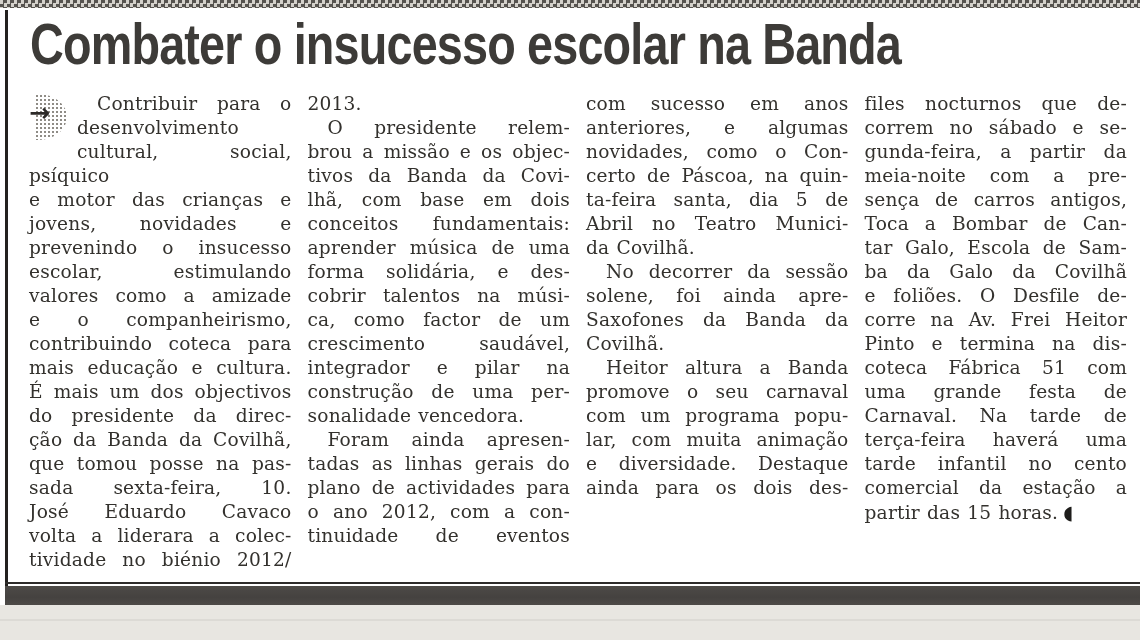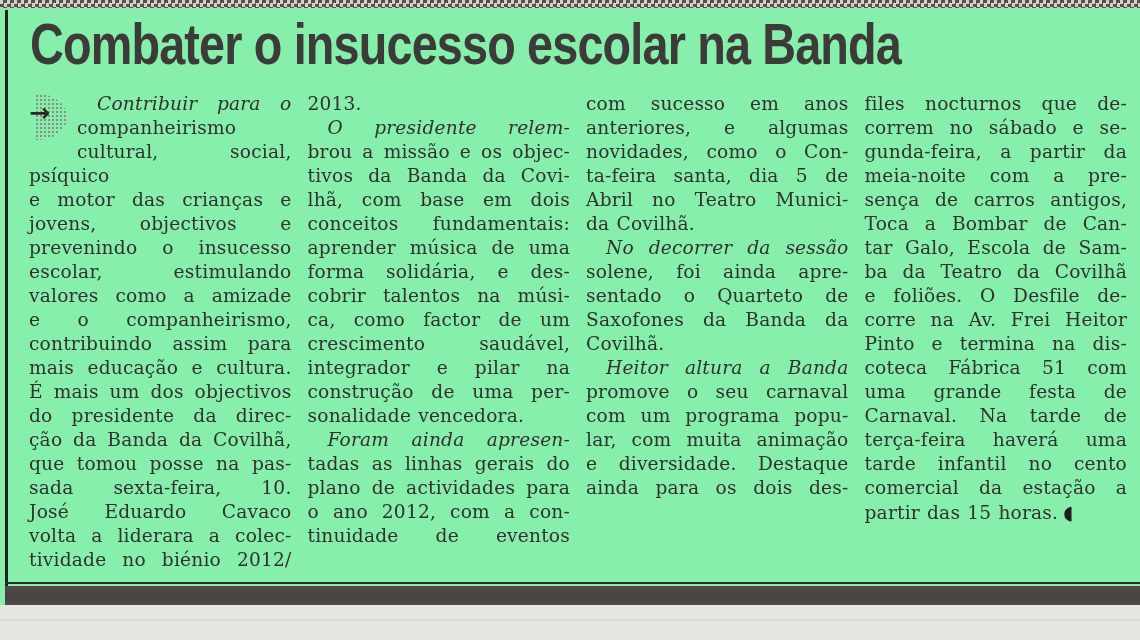--- a/index.html
+++ b/index.html
@@ -1,19 +1,19 @@
 <!DOCTYPE html>
 <html><head>
 <meta charset="utf-8">
 <style>
   html,body{margin:0;padding:0;}
   body{background:#c9c7c2;font-family:"DejaVu Serif", serif;}
   .scan{
     position:relative;width:1140px;height:640px;overflow:hidden;
-    background:#86efac;
+    background:#ffffff;
   }
   
   .top-checker{
     position:absolute;left:0;top:0;width:1140px;height:8px;
     background:repeating-conic-gradient(#56534f 0% 25%, #d4d1cb 0% 50%);
     background-size:7px 7px;
   }
   
   .left-rule{
     position:absolute;left:5px;top:10px;width:3px;height:576px;
@@ -31,21 +31,21 @@
     position:absolute;left:29px;top:92px;right:13px;
     display:flex;gap:16px;
   }
   .col{flex:1 1 0;min-width:0;color:#33312d;}
   .line{
     font-size:18.6px;line-height:24px;letter-spacing:0.2px;
     text-align:justify;text-align-last:justify;
     word-spacing:1px;
   }
   .line.end{text-align-last:left;}
-  .line.indent{text-indent:20px;font-style:italic;}
+  .line.indent{text-indent:20px;}
   
   .lead-icon{
     float:left;position:relative;width:40px;height:47px;margin:2px 8px 0 0;
   }
   .lead-icon .fan{
     position:absolute;left:6px;top:0;width:32px;height:46px;
     background:radial-gradient(#8f8c86 1.1px, rgba(0,0,0,0) 1.5px);
     background-size:4px 4px;
     border-radius:0 90% 90% 0 / 0 50% 50% 0;
   }
@@ -84,29 +84,29 @@
 
   <div class="headline">Combater o insucesso escolar na Banda</div>
 
   <div class="columns">
     <div class="col">
       <span class="lead-icon">
         <span class="fan"></span>
         <span class="glyph">→</span>
       </span>
     <div class="line indent">Contribuir para o</div>
-        <div class="line">companheirismo</div>
+        <div class="line">desenvolvimento</div>
         <div class="line">cultural, social, psíquico</div>
         <div class="line">e motor das crianças e</div>
-        <div class="line">jovens, objectivos e</div>
+        <div class="line">jovens, novidades e</div>
         <div class="line">prevenindo o insucesso</div>
         <div class="line">escolar, estimulando</div>
         <div class="line">valores como a amizade</div>
         <div class="line">e o companheirismo,</div>
-        <div class="line">contribuindo assim para</div>
+        <div class="line">contribuindo coteca para</div>
         <div class="line">mais educação e cultura.</div>
         <div class="line">É mais um dos objectivos</div>
         <div class="line">do presidente da direc-</div>
         <div class="line">ção da Banda da Covilhã,</div>
         <div class="line">que tomou posse na pas-</div>
         <div class="line">sada sexta-feira, 10.</div>
         <div class="line">José Eduardo Cavaco</div>
         <div class="line">volta a liderara a colec-</div>
         <div class="line">tividade no biénio 2012/</div>
       </div>
@@ -128,44 +128,44 @@
         <div class="line indent">Foram ainda apresen-</div>
         <div class="line">tadas as linhas gerais do</div>
         <div class="line">plano de actividades para</div>
         <div class="line">o ano 2012, com a con-</div>
         <div class="line">tinuidade de eventos</div>
       </div>
     <div class="col">
         <div class="line">com sucesso em anos</div>
         <div class="line">anteriores, e algumas</div>
         <div class="line">novidades, como o Con-</div>
+        <div class="line">certo de Páscoa, na quin-</div>
         <div class="line">ta-feira santa, dia 5 de</div>
         <div class="line">Abril no Teatro Munici-</div>
         <div class="line end">da Covilhã.</div>
         <div class="line indent">No decorrer da sessão</div>
         <div class="line">solene, foi ainda apre-</div>
-        <div class="line">sentado o Quarteto de</div>
         <div class="line">Saxofones da Banda da</div>
         <div class="line end">Covilhã.</div>
         <div class="line indent">Heitor altura a Banda</div>
         <div class="line">promove o seu carnaval</div>
         <div class="line">com um programa popu-</div>
         <div class="line">lar, com muita animação</div>
         <div class="line">e diversidade. Destaque</div>
         <div class="line">ainda para os dois des-</div>
       </div>
     <div class="col">
         <div class="line">files nocturnos que de-</div>
         <div class="line">correm no sábado e se-</div>
         <div class="line">gunda-feira, a partir da</div>
         <div class="line">meia-noite com a pre-</div>
         <div class="line">sença de carros antigos,</div>
         <div class="line">Toca a Bombar de Can-</div>
         <div class="line">tar Galo, Escola de Sam-</div>
-        <div class="line">ba da Teatro da Covilhã</div>
+        <div class="line">ba da Galo da Covilhã</div>
         <div class="line">e foliões. O Desfile de-</div>
         <div class="line">corre na Av. Frei Heitor</div>
         <div class="line">Pinto e termina na dis-</div>
         <div class="line">coteca Fábrica 51 com</div>
         <div class="line">uma grande festa de</div>
         <div class="line">Carnaval. Na tarde de</div>
         <div class="line">terça-feira haverá uma</div>
         <div class="line">tarde infantil no cento</div>
         <div class="line">comercial da estação a</div>
         <div class="line end">partir das 15 horas.<span class="endmark">◖</span></div>

